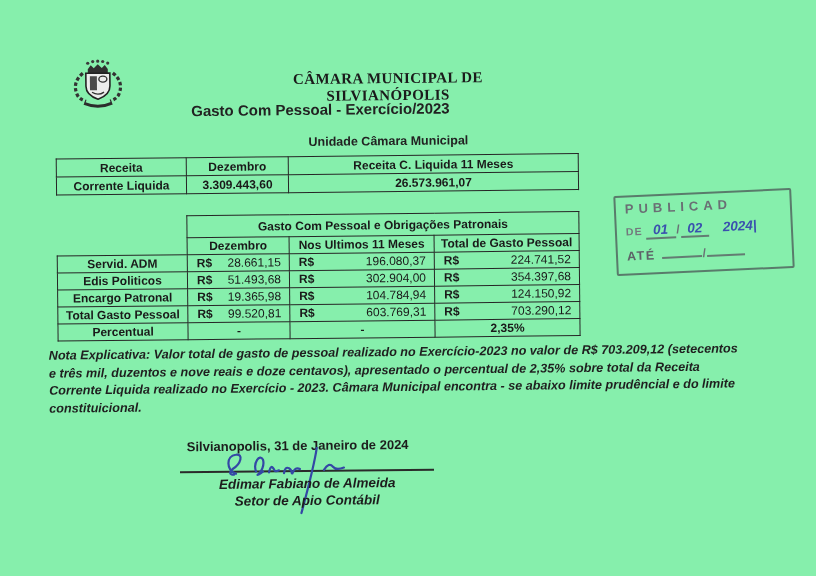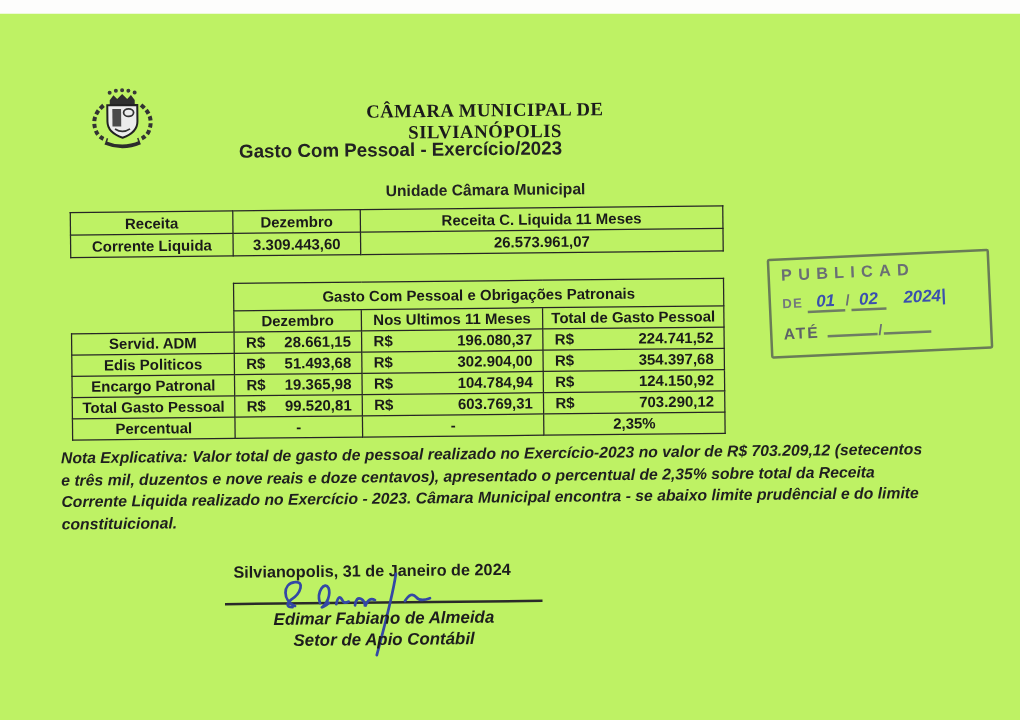--- a/index.html
+++ b/index.html
@@ -1,36 +1,36 @@
 <!DOCTYPE html>
 <html><head>
 <meta charset="utf-8">
 <style>
   * { margin:0; padding:0; box-sizing:border-box; }
   html,body { width:816px; height:576px; overflow:hidden; }
   body { background:#fdfdfc; font-family:"Liberation Sans", sans-serif; color:#1c1c1c; position:relative; }
 
-  .page { position:absolute; inset:0; background:#bef264;margin-top:11px; }
+  .page { position:absolute; inset:0; background:#86efac; }
   .content { position:absolute; inset:0; transform:rotate(-0.6deg); transform-origin:400px 280px; }
 
   .coat { position:absolute; left:64px; top:56px; width:72px; height:54px; }
 
   .doc-title { position:absolute; left:250px; top:70px; width:280px; text-align:center;
                font-family:"Liberation Serif", serif; font-weight:bold; font-size:15px; letter-spacing:0.4px; color:#1b1b1b; }
   .doc-subtitle { position:absolute; left:193px; top:100px; font-weight:bold; font-size:15px; color:#222; }
   .unit-label { position:absolute; left:310px; top:134px; font-weight:bold; font-size:12.5px; color:#222; }
 
   table.doc { position:absolute; border-collapse:collapse; table-layout:fixed;
               font-size:12px; font-weight:bold; color:#1a1a1a; }
   table.doc td, table.doc th { border:1.5px solid #262626; text-align:center; vertical-align:middle;
               font-weight:bold; padding:0 2px; overflow:hidden; white-space:nowrap; }
   td.blank { border:none !important; background:transparent; }
   .money { display:flex; justify-content:space-between; align-items:baseline; padding:0 6px 0 7px; }
   .money .cur { font-weight:bold; }
-  .money .val { font-weight:bold;text-align:right; }
+  .money .val { font-weight:normal;text-align:right; }
 
   #revenue-table { left:57px; top:155px; width:522px; }
   #revenue-table tr { height:18px; }
   #expense-table { left:57px; top:213px; width:522px; }
   #expense-table tr { height:17px; }
   #expense-table tr.span-row { height:22px; }
 
   .note { position:absolute; left:48px; top:344px; width:740px;
           font-weight:bold; font-style:italic; font-size:12.6px; line-height:17.6px; color:#1f1f1f; }
 

